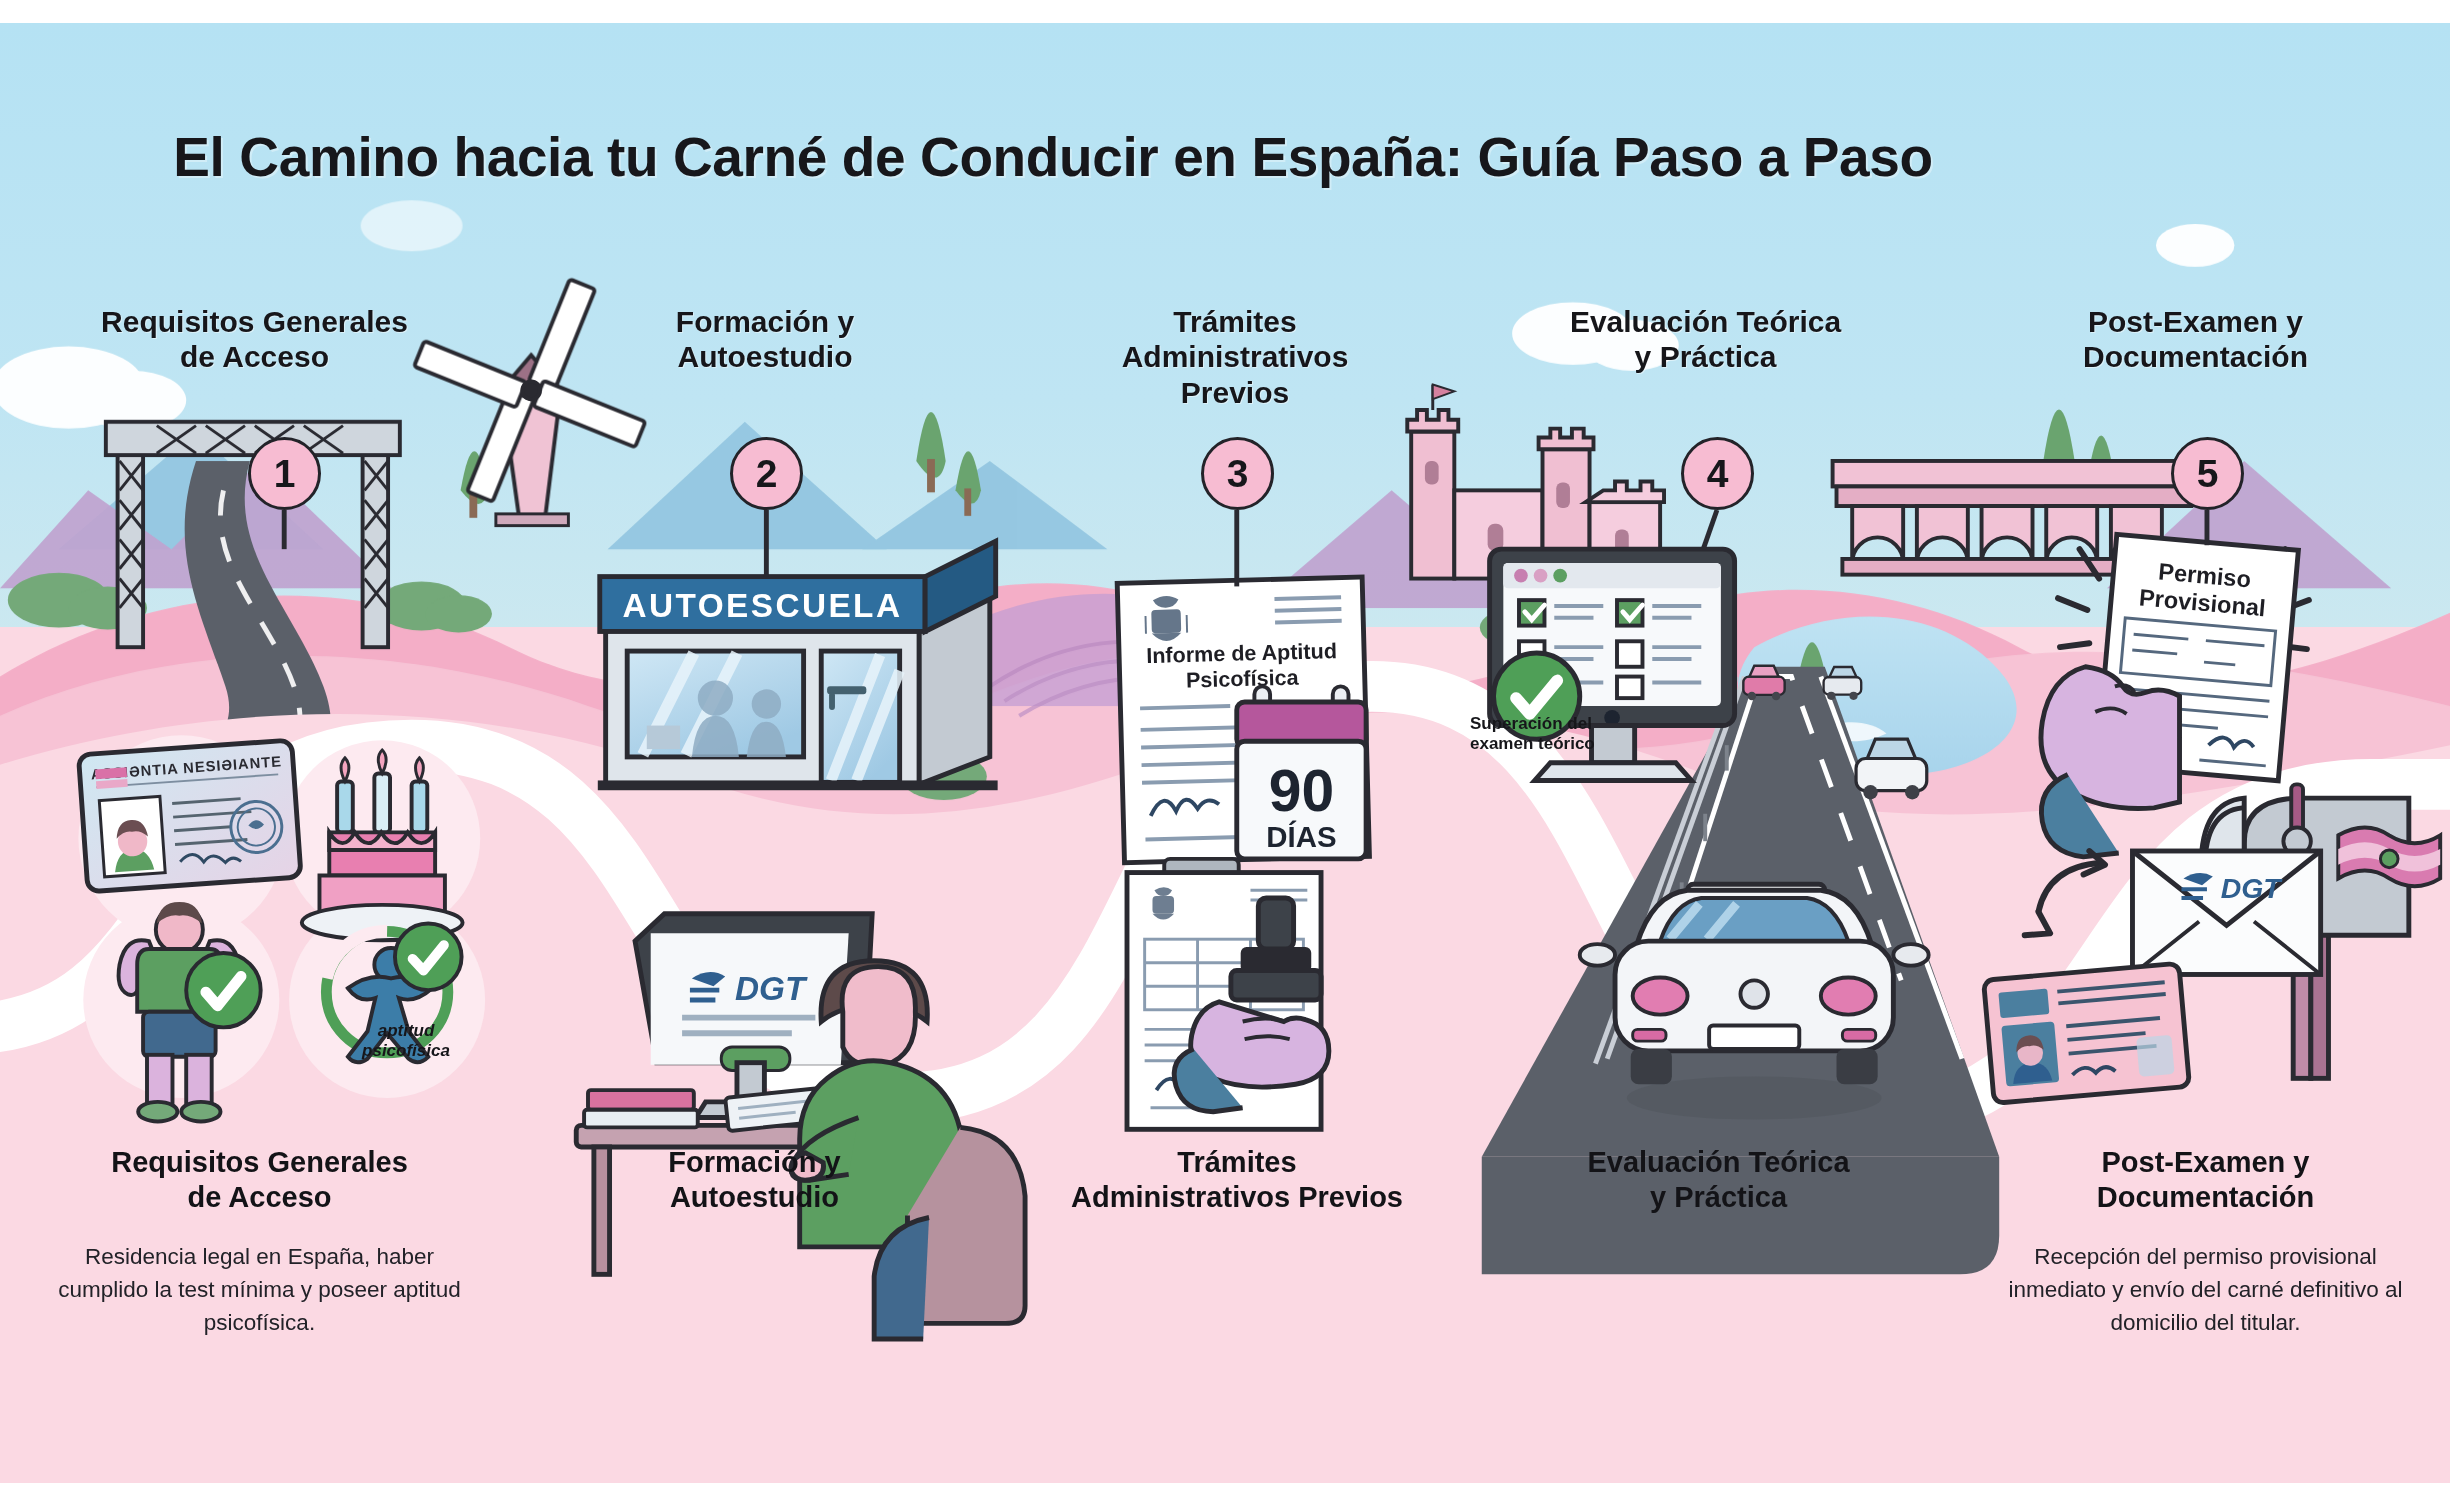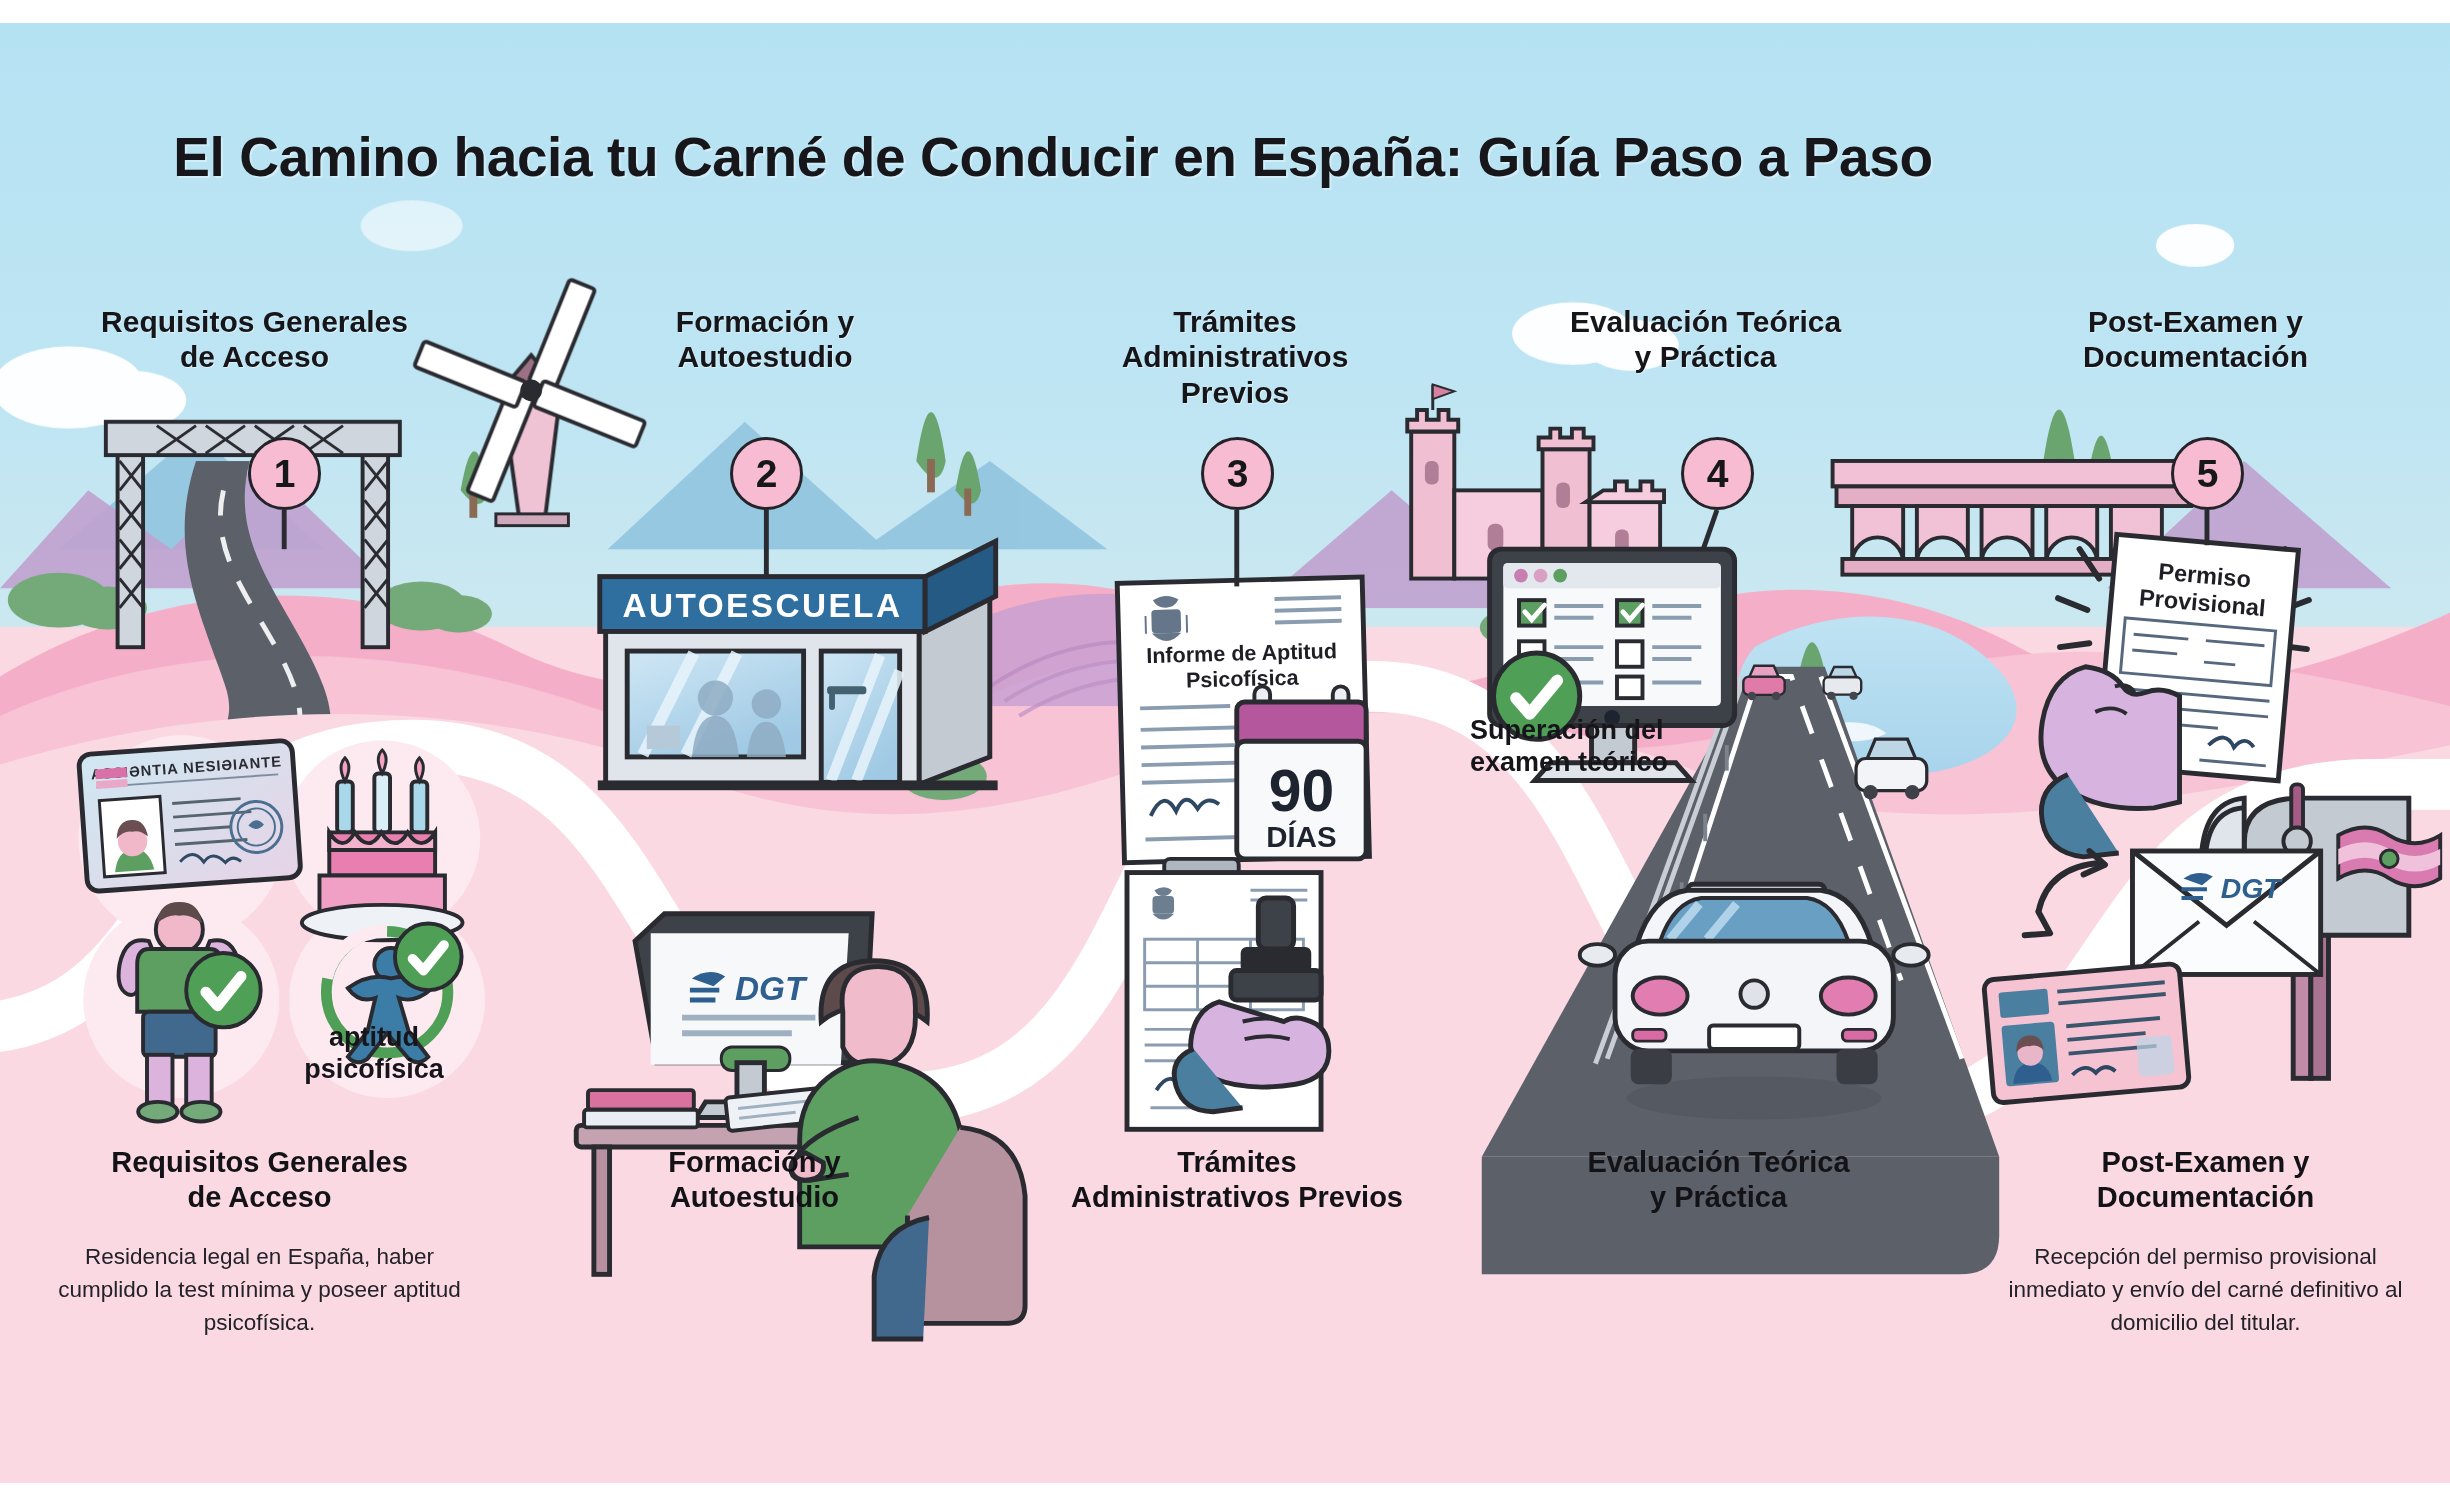--- a/index.html
+++ b/index.html
@@ -50,21 +50,21 @@
   .botblock { position: absolute; text-align: center; z-index: 40; }
   .bot-title {
     font-size: 29px; font-weight: bold; color: #131317; line-height: 1.22;
     margin-bottom: 25.5px;
   }
   .bot-desc {
     font-size: 22.5px; color: #222228; line-height: 1.45; font-weight: 400;
   }
   .inline-label {
     position: absolute; text-align: center; z-index: 41;
-    font-size: 27px; font-weight: bold; color: #16161a; line-height: 1.2;
+    font-size: 17px; font-weight: bold; color: #16161a; line-height: 1.2;
   }
   .badge {
     position: absolute; width: 73px; height: 73px; border-radius: 50%;
     background: #f7bcd2; border: 3.9px solid #232329;
     display: flex; align-items: center; justify-content: center;
     font-size: 39px; font-weight: bold; color: #17171b; z-index: 45;
   }
 </style>
 </head>
 <body>
@@ -697,21 +697,21 @@
   <div class="badge" style="left:2171px; top:437px;">5</div>
 
   <div class="title">El Camino hacia tu Carné de Conducir en España: Guía Paso a Paso</div>
 
   <div class="tophead" style="left:39px; top:304px; width:431px;">Requisitos Generales<br>de Acceso</div>
   <div class="tophead" style="left:559px; top:304px; width:412px;">Formación y<br>Autoestudio</div>
   <div class="tophead" style="left:1039px; top:304px; width:392px;">Trámites<br>Administrativos<br>Previos</div>
   <div class="tophead" style="left:1490px; top:304px; width:431px;">Evaluación Teórica<br>y Práctica</div>
   <div class="tophead" style="left:1980px; top:304px; width:431px;">Post-Examen y<br>Documentación</div>
 
-  <div class="inline-label" style="left:276px; top:1021px; width:196px;">aptitud<br>psicofísica</div>
+  <div class="inline-label" style="left:308px; top:1021px; width:196px;font-style:italic;">aptitud<br>psicofísica</div>
   <div class="inline-label" style="left:1470px; top:714px; width:245px; text-align:left;">Superación del<br>examen teórico</div>
 
   <div class="botblock" style="left:39px; top:1145px; width:441px;">
     <div class="bot-title">Requisitos Generales<br>de Acceso</div>
     <div class="bot-desc">Residencia legal en España, haber cumplido la test mínima y poseer aptitud psicofísica.</div>
   </div>
   <div class="botblock" style="left:544px; top:1145px; width:421px;">
     <div class="bot-title">Formación y<br>Autoestudio</div>
   </div>
   <div class="botblock" style="left:1002px; top:1145px; width:470px;">

